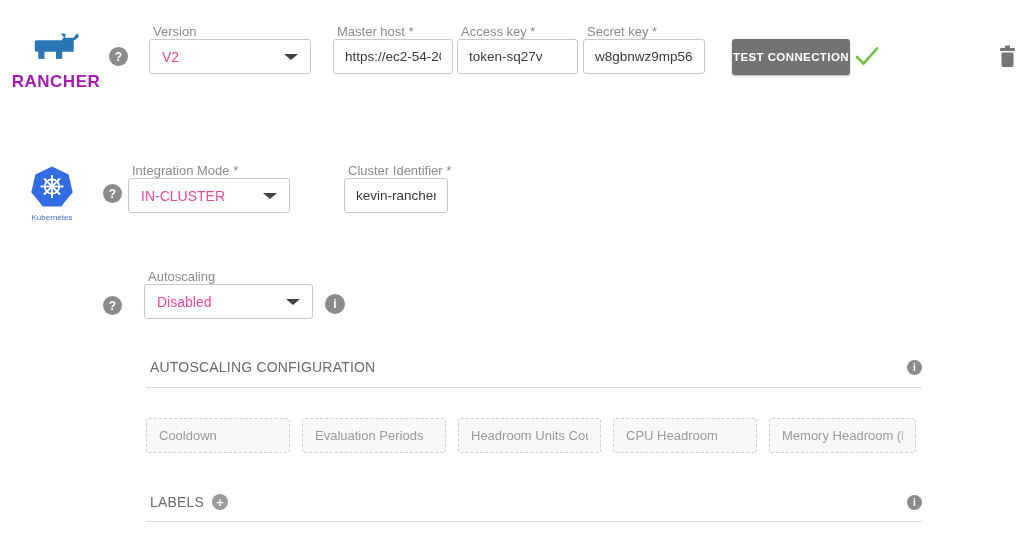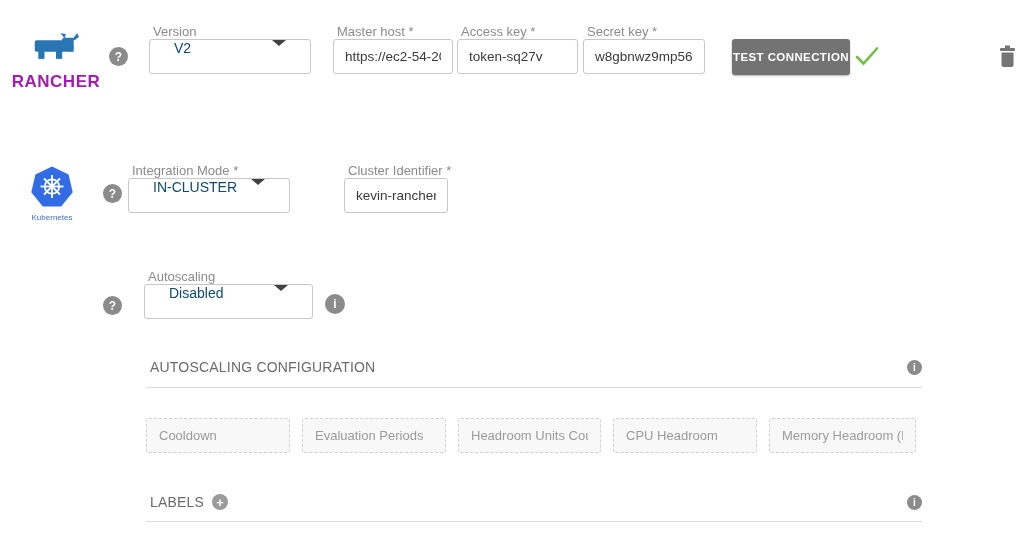--- a/index.html
+++ b/index.html
@@ -9,22 +9,22 @@
     position: relative; overflow: hidden;
     font-family: "Liberation Sans", sans-serif;
   }
   .abs { position: absolute; }
 
   
   .fgroup { position: absolute; }
   .flabel { font-size: 13px; color: #8b8b8b; height: 15px; padding-left: 4px; white-space: nowrap; }
   .selectbox {
     height: 35px; border: 1px solid #c8c8c8; border-radius: 3px; background: #fff;
-    display: flex; align-items: flex-start; padding: 0 24px;
-    font-size: 14px; color: #0c4a6e; cursor: pointer;
+    display: flex; align-items: center; padding: 0 12px;
+    font-size: 14px; color: #ec4899; cursor: pointer;
   }
   .caret {
     margin-left: auto; width: 0; height: 0;
     border-left: 7px solid transparent; border-right: 7px solid transparent;
     border-top: 6px solid #424242;
   }
   .tinput {
     width: 100%; height: 35px; border: 1px solid #c8c8c8; border-radius: 3px;
     padding: 0 11px; font-size: 13.5px; color: #3a3a3a; background: #fff;
     font-family: inherit; outline: none;

